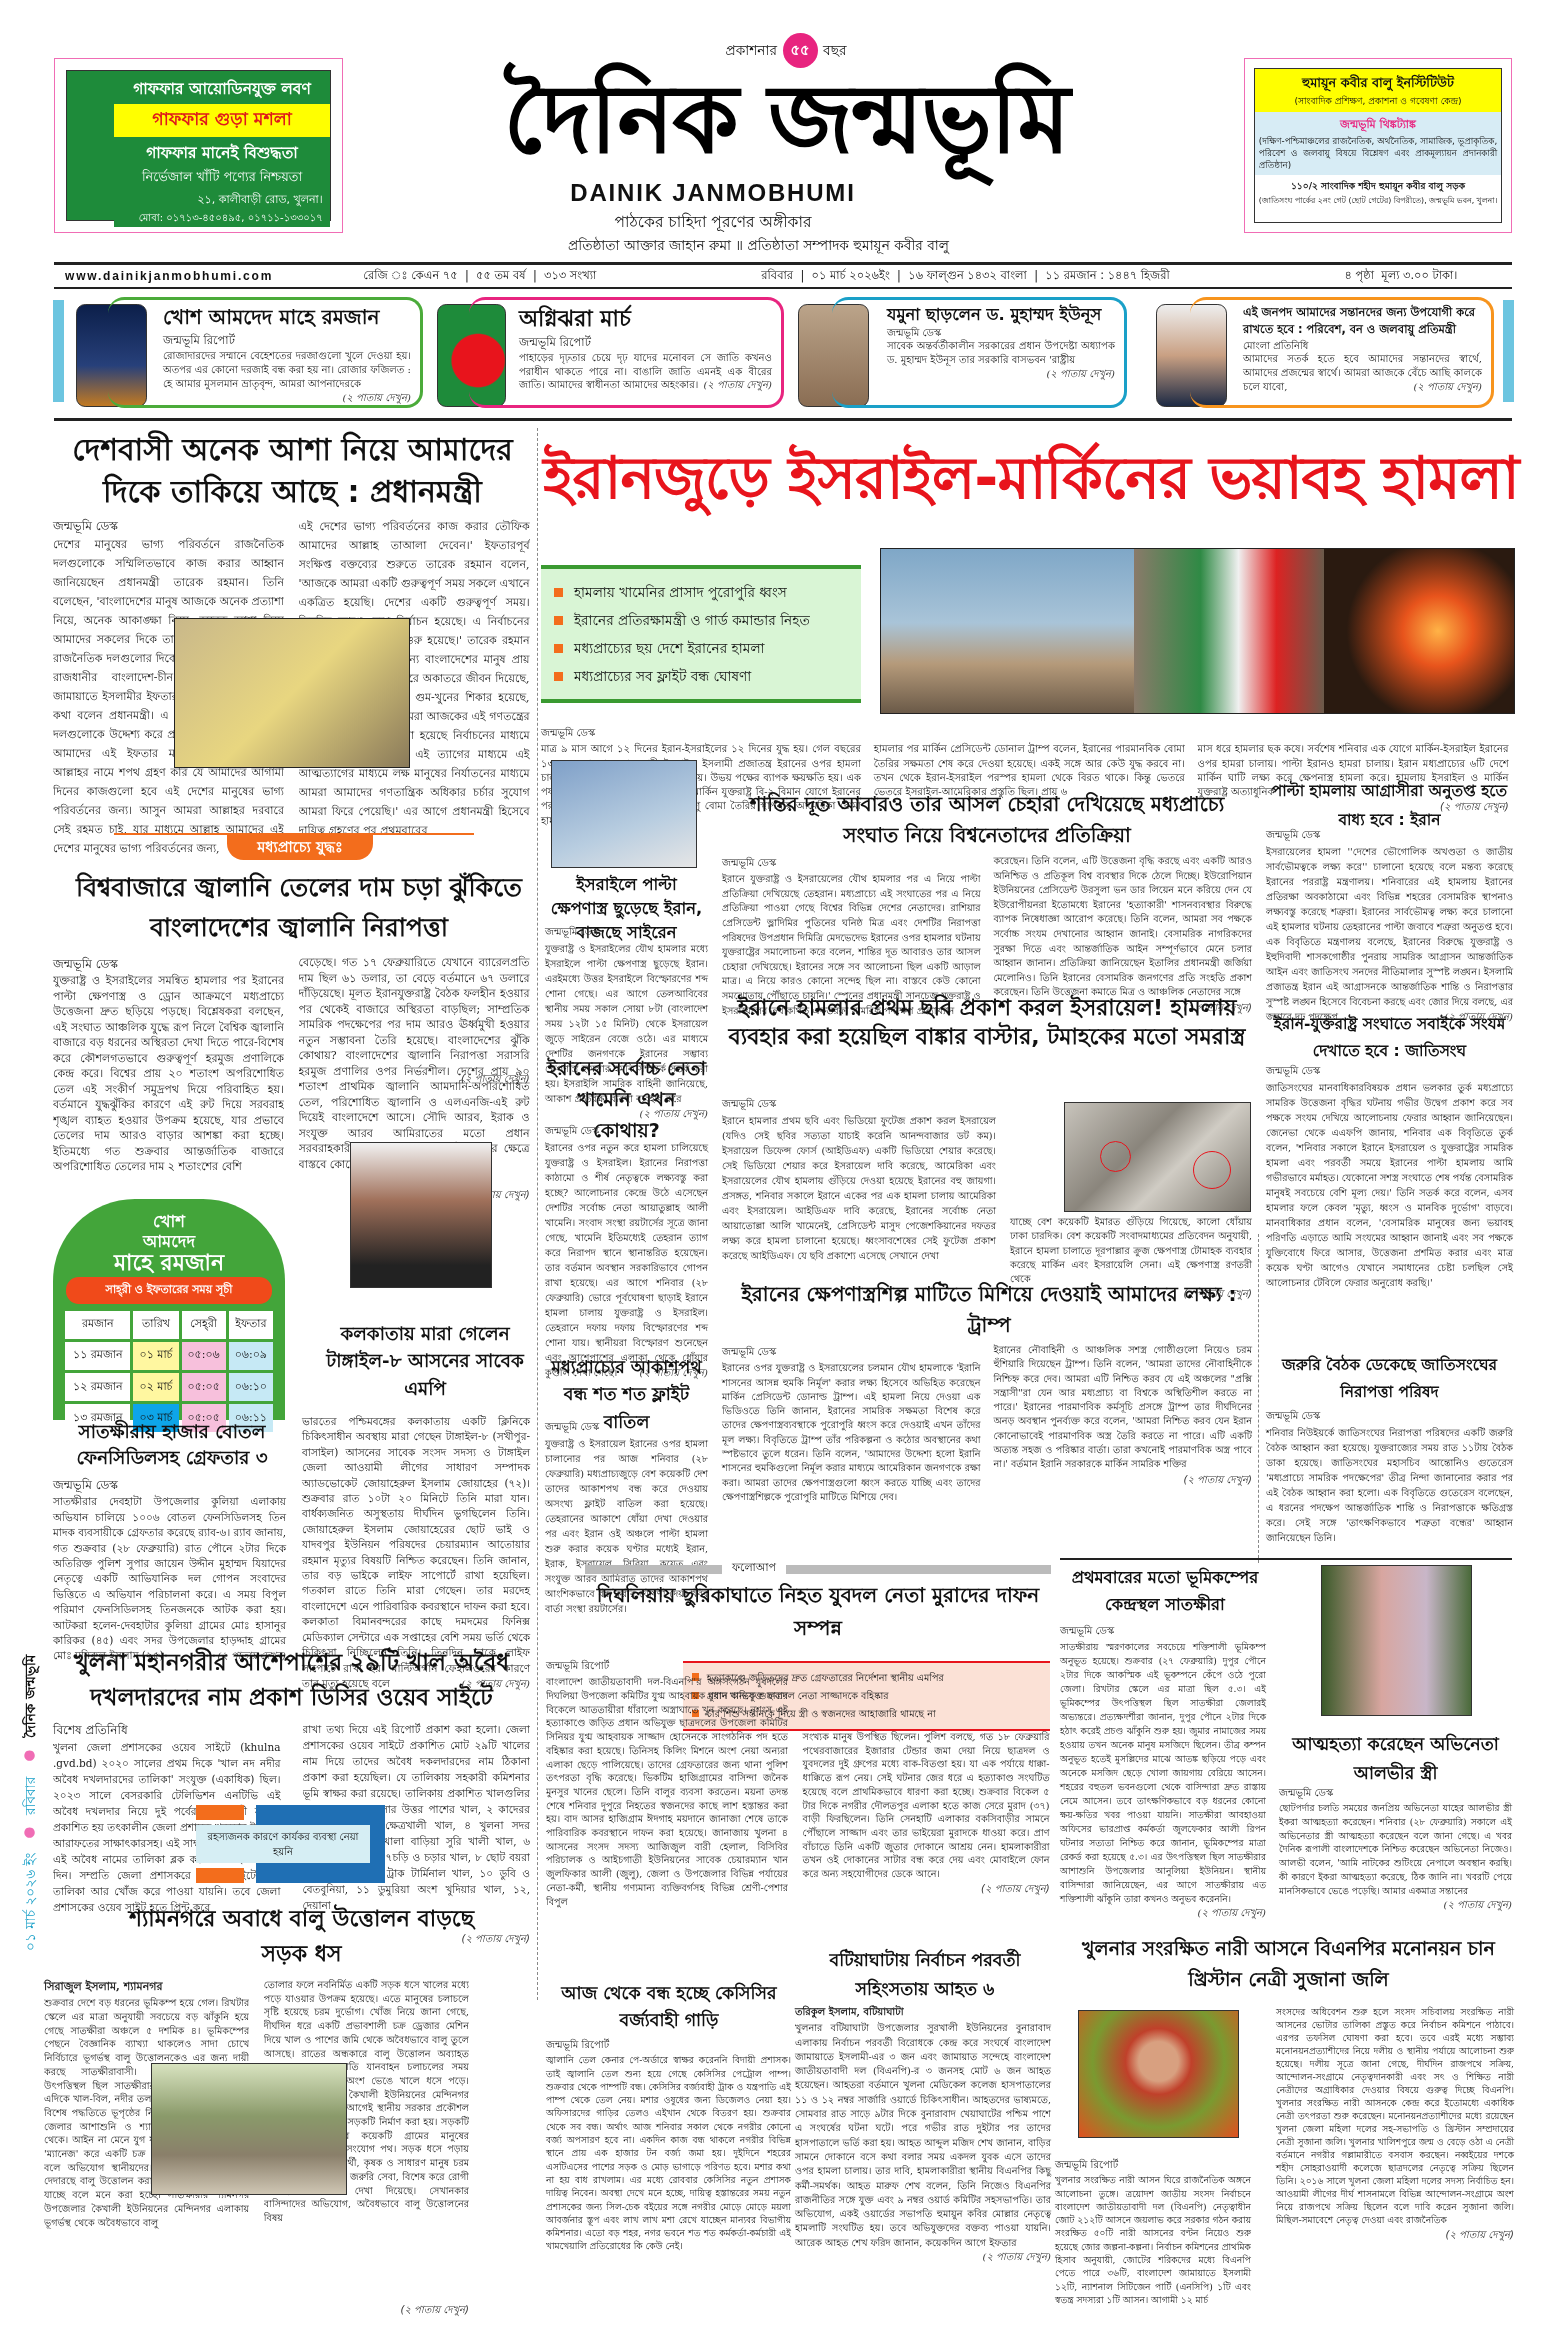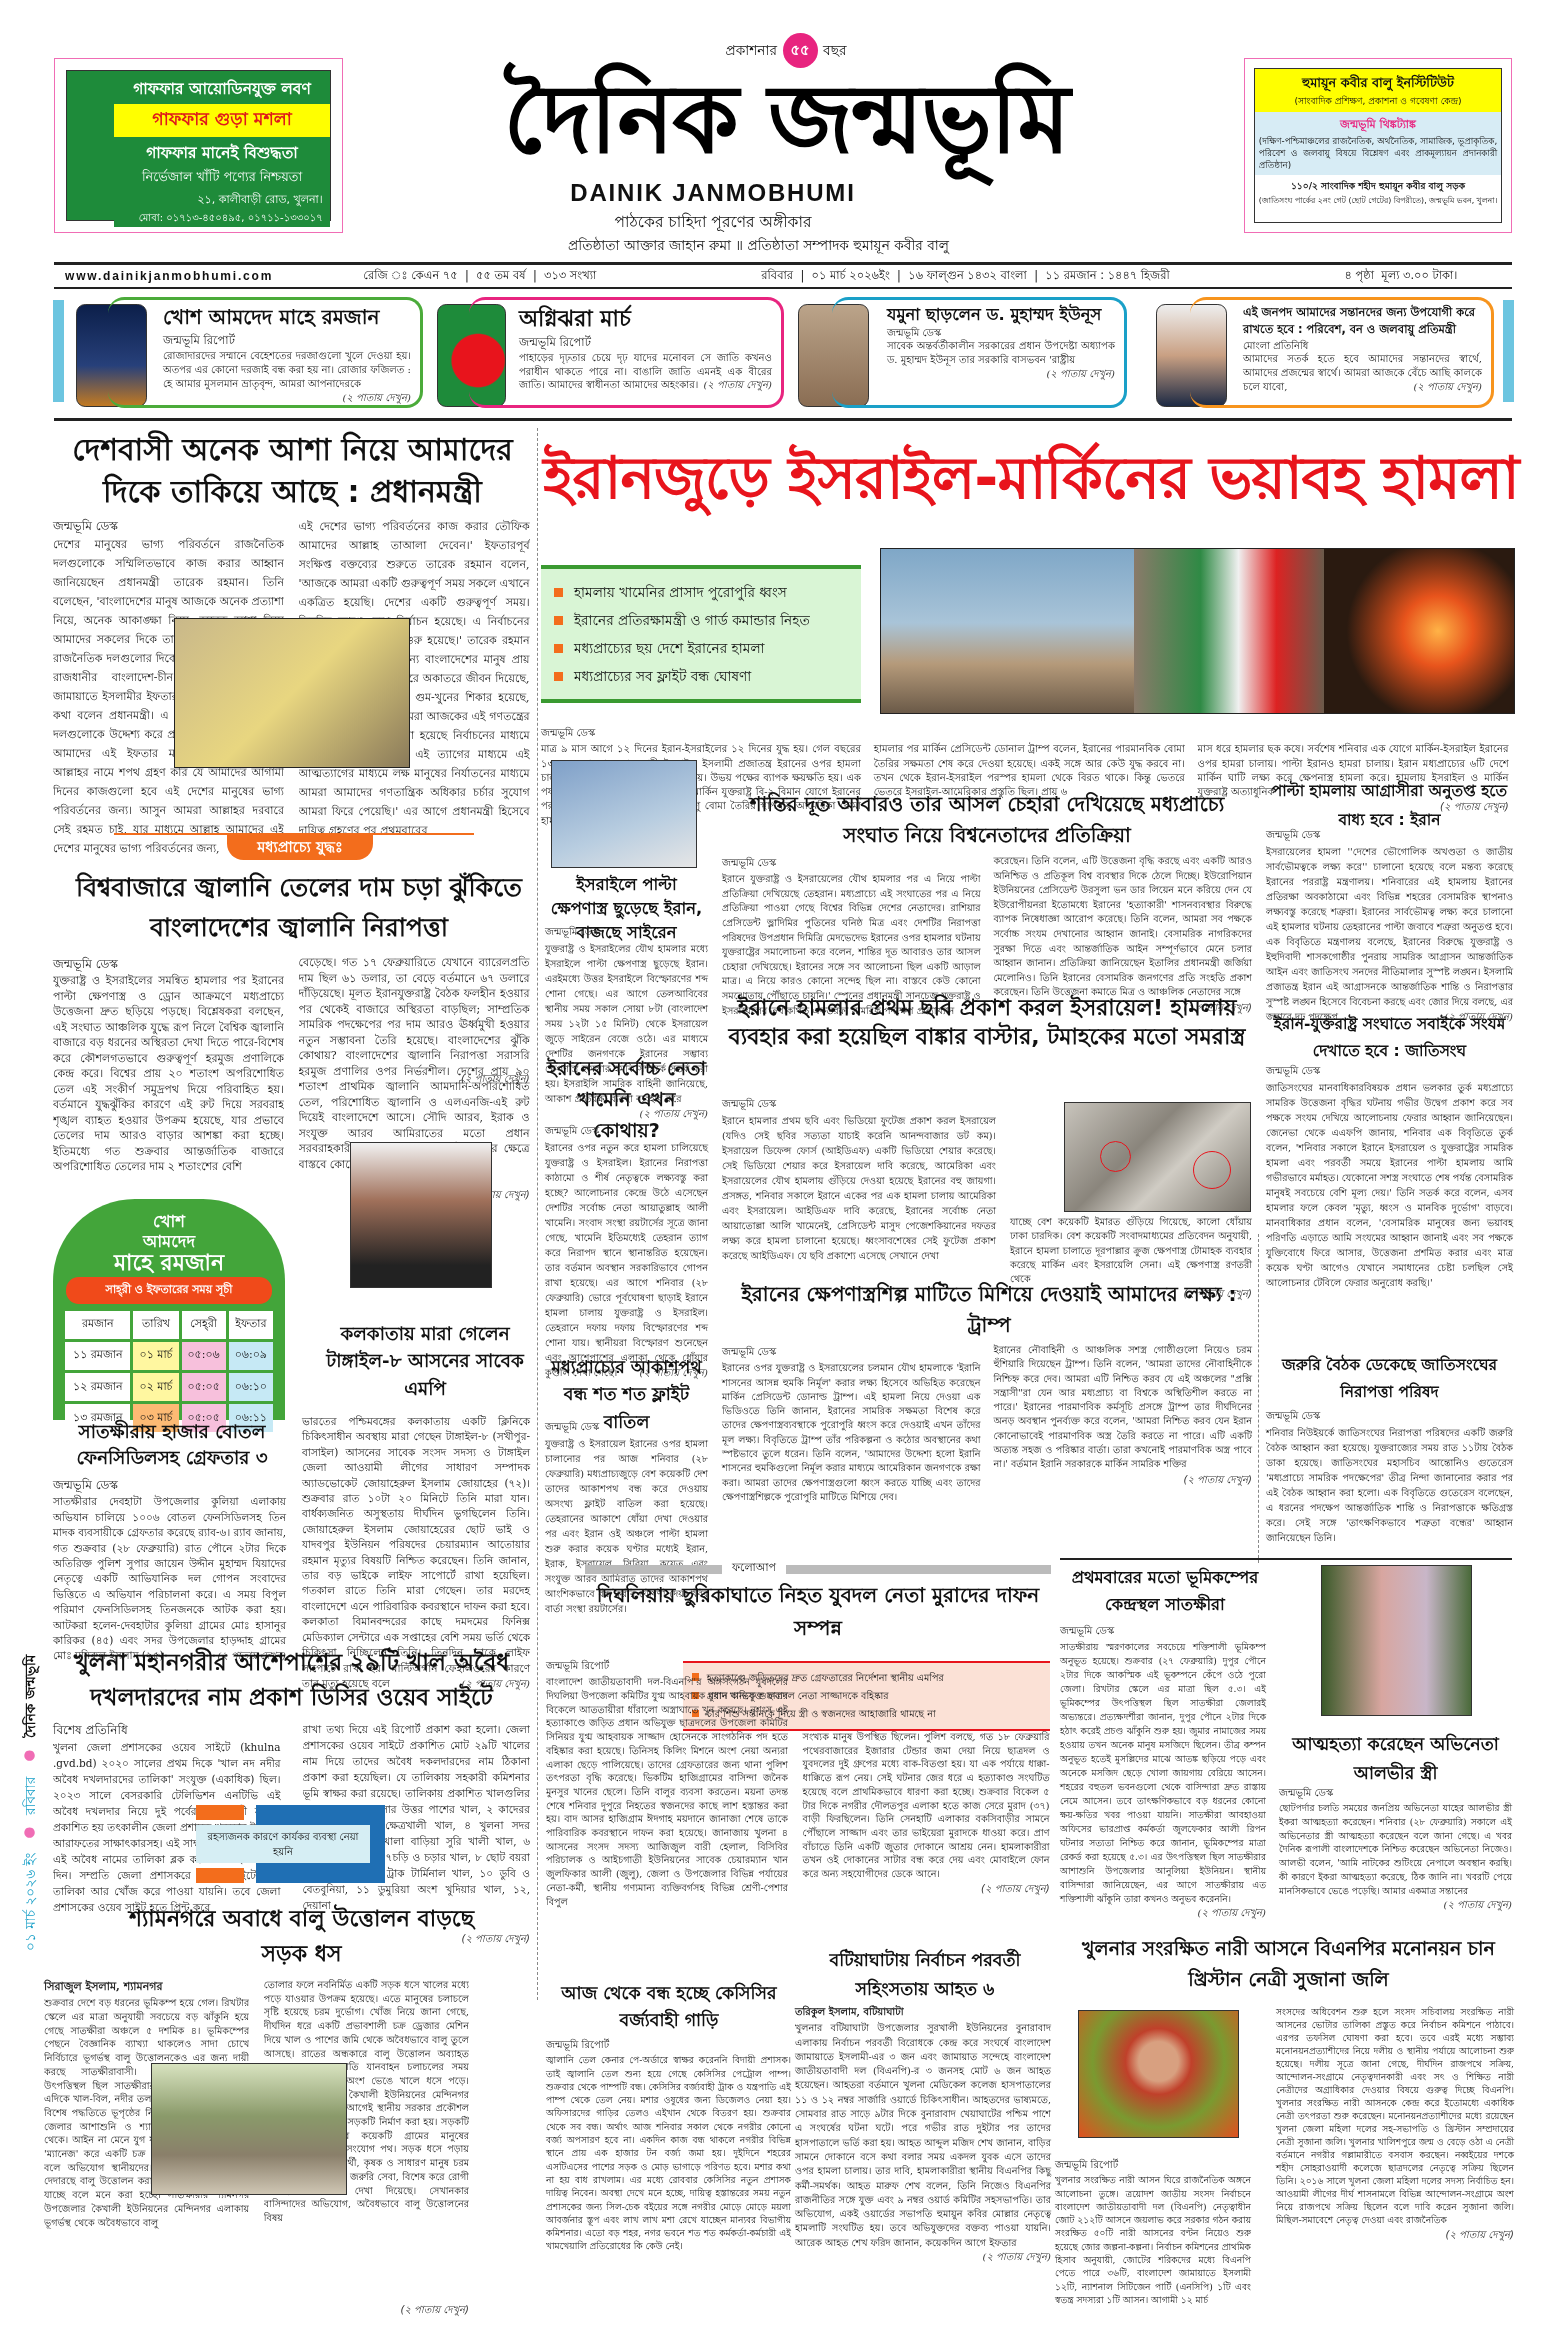--- a/index.html
+++ b/index.html
@@ -182,21 +182,21 @@
       <td style="background:#c6e9f5">০৬:০৯</td>
     </tr>
     <tr>
       <td>১২ রমজান</td>
       <td style="background:#fff7a0">০২ মার্চ</td>
       <td style="background:#f7c0dc">০৫:০৫</td>
       <td style="background:#c6e9f5">০৬:১০</td>
     </tr>
     <tr>
       <td>১৩ রমজান</td>
-      <td style="background:#fdba74">০৩ মার্চ</td>
+      <td style="background:#0ea5e9">০৩ মার্চ</td>
       <td style="background:#f7c0dc">০৫:০৫</td>
       <td style="background:#c6e9f5">০৬:১১</td>
     </tr>
   </tbody>
     </table>
 </div>
 
 <div class="abs photo" style="left:350px;top:1142px;width:142px;height:146px;background:linear-gradient(#f2f2f2,#a0705a 40%,#222 85%);"></div>
 <div class="abs hl" style="left:320px;top:1320px;width:210px;font-size:18.3px;line-height:27.4px;">কলকাতায় মারা গেলেন টাঙ্গাইল-৮ আসনের সাবেক এমপি</div>
 <div class="abs body" style="left:302px;top:1414px;width:228px;font-size:10.5px;line-height:15.4px;"><span>ভারতের পশ্চিমবঙ্গের কলকাতায় একটি ক্লিনিকে চিকিৎসাধীন অবস্থায় মারা গেছেন টাঙ্গাইল-৮ (সখীপুর-বাসাইল) আসনের সাবেক সংসদ সদস্য ও টাঙ্গাইল জেলা আওয়ামী লীগের সাধারণ সম্পাদক অ্যাডভোকেট জোয়াহেরুল ইসলাম জোয়াহের (৭২)। শুক্রবার রাত ১০টা ২০ মিনিটে তিনি মারা যান। বার্ধক্যজনিত অসুস্থতায় দীর্ঘদিন ভুগছিলেন তিনি। জোয়াহেরুল ইসলাম জোয়াহেরের ছোট ভাই ও যাদবপুর ইউনিয়ন পরিষদের চেয়ারম্যান আতোয়ার রহমান মৃত্যুর বিষয়টি নিশ্চিত করেছেন। তিনি জানান, তার বড় ভাইকে লাইফ সাপোর্টে রাখা হয়েছিল। গতকাল রাতে তিনি মারা গেছেন। তার মরদেহ বাংলাদেশে এনে পারিবারিক কবরস্থানে দাফন করা হবে। কলকাতা বিমানবন্দরের কাছে দমদমের ফিনিক্স মেডিক্যাল সেন্টারে এক সপ্তাহের বেশি সময় ভর্তি থেকে চিকিৎসা নিচ্ছিলেন তিনি। তিনদিন তাকে লাইফ সাপোর্টে রাখা হয়। মাল্টিঅর্গান ফেইলিওরের কারণে তার মৃত্যু হয়েছে বলে</span> <span class="more">(২ পাতায় দেখুন)</span></div>

